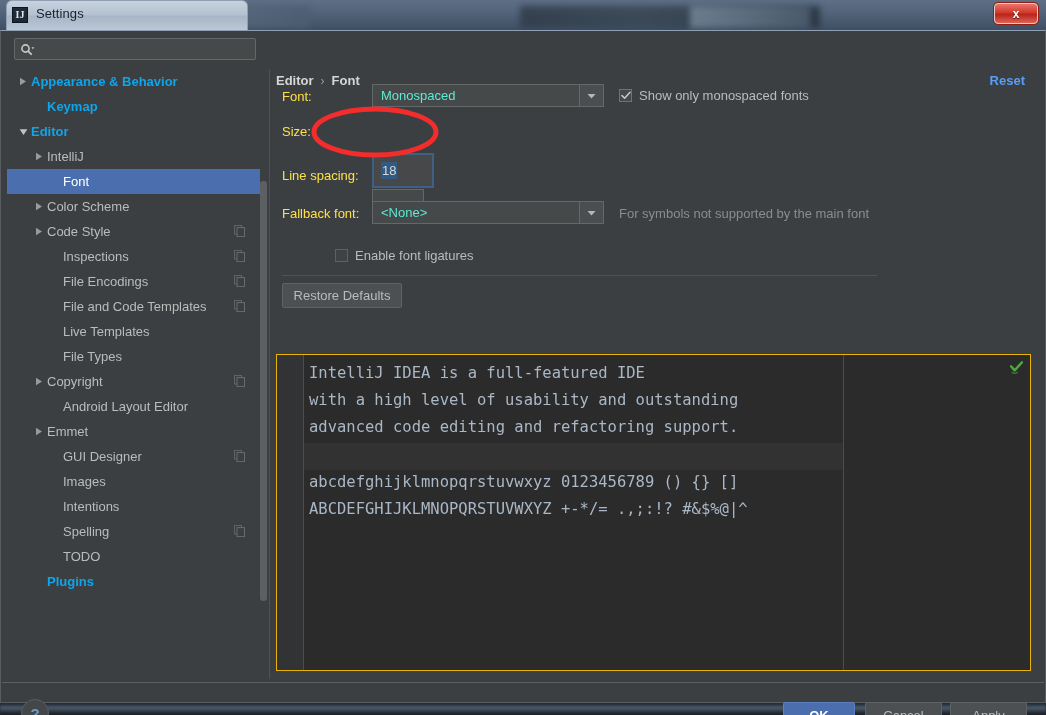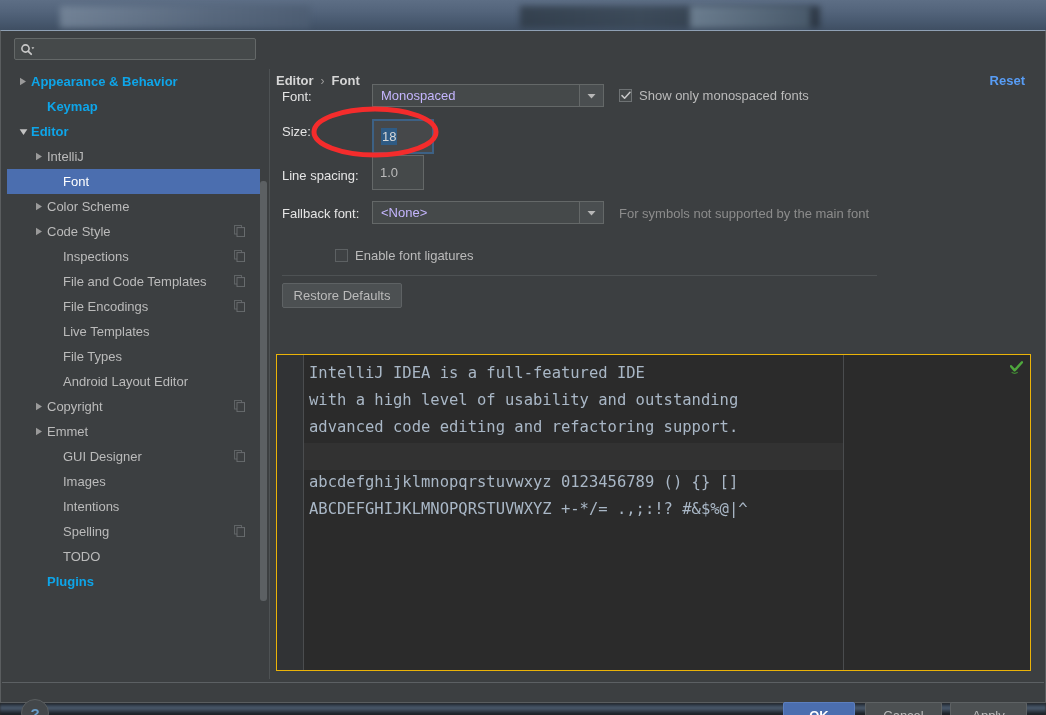--- a/index.html
+++ b/index.html
@@ -166,50 +166,51 @@
   }
   .crumb-sep { color: #9a9a9a; font-weight: normal; font-size: 12px; }
   .reset-link {
     position: absolute; right: 20px; top: 42px;
     font-size: 13px; font-weight: bold; color: #589df6;
     cursor: pointer;
   }
 
   .field-label {
     position: absolute;
-    font-size: 13px; color: #e5e5e5;
+    font-size: 13px; color: #fde047;
   }
   .combo {
     position: absolute;
     height: 23px;
     background: #45494a;
     border: 1px solid #646868;
     box-sizing: border-box;
     display: flex; align-items: center;
     cursor: pointer;
   }
   .combo-text {
-    font-size: 13px; color: #c4b5fd; margin-left: 8px;
+    font-size: 13px; color: #5eead4; margin-left: 8px;
     flex: 1; white-space: nowrap; overflow: hidden;
   }
   .combo-arrow {
     width: 23px; height: 21px; flex: none;
     border-left: 1px solid #646868;
     background: #4a4e50;
     display: flex; align-items: center; justify-content: center;
   }
   .textfield {
     position: absolute;
     height: 35px;
     background: #45494a;
     border: 1px solid #646868;
     box-sizing: border-box;
     display: flex; align-items: center;
     font-size: 13px; color: #bbbbbb;
     padding-left: 7px;
+    margin-top: 34px;
   }
   .textfield.focused {
     border: 2px solid #3d6185;
     background: #46484a;
   }
   .textfield.focused .sel {
     background: #2f5b84;
     color: #d8d8d8;
     padding: 1px 1px;
   }
@@ -353,20 +354,26 @@
   <div class="backdrop">
     <div class="backdrop-strip"></div>
     <div class="backdrop-blob bb1"></div>
     <div class="backdrop-blob bb2"></div>
     <div class="backdrop-blob bb3"></div>
     <div class="backdrop-bottom"></div>
   </div>
 
   <div class="window">
 
+    <div class="titlebar">
+      <div class="title-tab"></div>
+      <div class="title-icon">IJ</div>
+      <div class="title-text">Settings</div>
+      <div class="close-btn">x</div>
+    </div>
 
     <div class="dialog-body">
 
       <div class="search-box">
         <span class="search-icon">
           <svg width="15" height="13" viewBox="0 0 15 13">
             <circle cx="5.5" cy="5.5" r="3.6" fill="none" stroke="#c8c8c8" stroke-width="1.6"></circle>
             <line x1="8.3" y1="8.3" x2="11.2" y2="11.2" stroke="#c8c8c8" stroke-width="1.8" stroke-linecap="round"></line>
             <path d="M11.5 4.3 L14.3 4.3 L12.9 6.3 Z" fill="#c8c8c8"></path>
           </svg>
@@ -439,62 +446,62 @@
             <span class="tw"></span>
             <span class="tree-label">Inspections</span>
             <span class="copy-icon"><svg width="11" height="12" viewBox="0 0 11 12">
                 <rect x="0.5" y="0.5" width="7" height="8.5" fill="none" stroke="#7d8184" stroke-width="1"></rect>
                 <rect x="3" y="2.6" width="7.5" height="9" fill="#3c3f41" stroke="#8d9194" stroke-width="1"></rect>
               </svg></span>
           </div>
           <div class="tree-item">
             <span style="width: 40px; flex: 0 0 auto;"></span>
             <span class="tw"></span>
+            <span class="tree-label">File Encodings</span>
+            <span class="copy-icon"><svg width="11" height="12" viewBox="0 0 11 12">
+                <rect x="0.5" y="0.5" width="7" height="8.5" fill="none" stroke="#7d8184" stroke-width="1"></rect>
+                <rect x="3" y="2.6" width="7.5" height="9" fill="#3c3f41" stroke="#8d9194" stroke-width="1"></rect>
+              </svg></span>
+          </div>
+          <div class="tree-item">
+            <span style="width: 40px; flex: 0 0 auto;"></span>
+            <span class="tw"></span>
             <span class="tree-label">File and Code Templates</span>
             <span class="copy-icon"><svg width="11" height="12" viewBox="0 0 11 12">
                 <rect x="0.5" y="0.5" width="7" height="8.5" fill="none" stroke="#7d8184" stroke-width="1"></rect>
                 <rect x="3" y="2.6" width="7.5" height="9" fill="#3c3f41" stroke="#8d9194" stroke-width="1"></rect>
               </svg></span>
           </div>
           <div class="tree-item">
             <span style="width: 40px; flex: 0 0 auto;"></span>
             <span class="tw"></span>
-            <span class="tree-label">File Encodings</span>
-            <span class="copy-icon"><svg width="11" height="12" viewBox="0 0 11 12">
-                <rect x="0.5" y="0.5" width="7" height="8.5" fill="none" stroke="#7d8184" stroke-width="1"></rect>
-                <rect x="3" y="2.6" width="7.5" height="9" fill="#3c3f41" stroke="#8d9194" stroke-width="1"></rect>
-              </svg></span>
-          </div>
-          <div class="tree-item">
-            <span style="width: 40px; flex: 0 0 auto;"></span>
-            <span class="tw"></span>
             <span class="tree-label">Live Templates</span>
           </div>
           <div class="tree-item">
             <span style="width: 40px; flex: 0 0 auto;"></span>
             <span class="tw"></span>
             <span class="tree-label">File Types</span>
-          </div>
-          <div class="tree-item">
-            <span style="width: 40px; flex: 0 0 auto;"></span>
-            <span class="tw"></span>
-            <span class="tree-label">Android Layout Editor</span>
           </div>
           <div class="tree-item">
             <span style="width: 24px; flex: 0 0 auto;"></span>
             <span class="tw">
               <svg width="8" height="9" viewBox="0 0 8 9">
                 <path d="M1 0.8 L7 4.5 L1 8.2 Z" fill="#9a9a9a"></path>
               </svg>
             </span>
             <span class="tree-label">Copyright</span>
             <span class="copy-icon"><svg width="11" height="12" viewBox="0 0 11 12">
                 <rect x="0.5" y="0.5" width="7" height="8.5" fill="none" stroke="#7d8184" stroke-width="1"></rect>
                 <rect x="3" y="2.6" width="7.5" height="9" fill="#3c3f41" stroke="#8d9194" stroke-width="1"></rect>
               </svg></span>
+          </div>
+          <div class="tree-item">
+            <span style="width: 40px; flex: 0 0 auto;"></span>
+            <span class="tw"></span>
+            <span class="tree-label">Android Layout Editor</span>
           </div>
           <div class="tree-item">
             <span style="width: 24px; flex: 0 0 auto;"></span>
             <span class="tw">
               <svg width="8" height="9" viewBox="0 0 8 9">
                 <path d="M1 0.8 L7 4.5 L1 8.2 Z" fill="#9a9a9a"></path>
               </svg>
             </span>
             <span class="tree-label">Emmet</span>
           </div>

